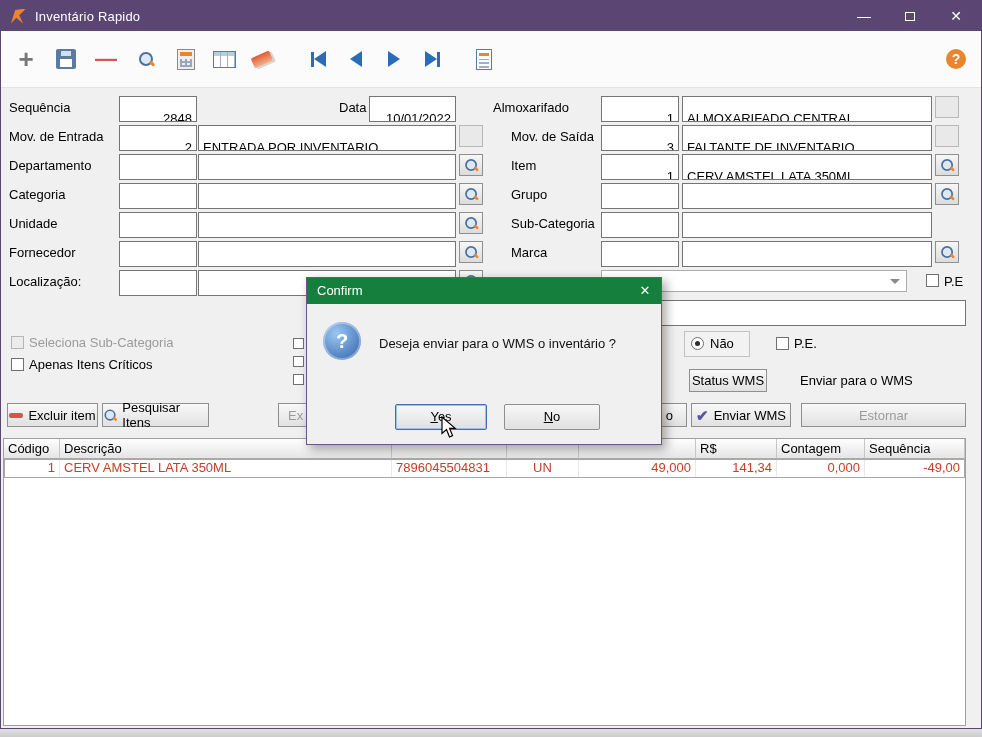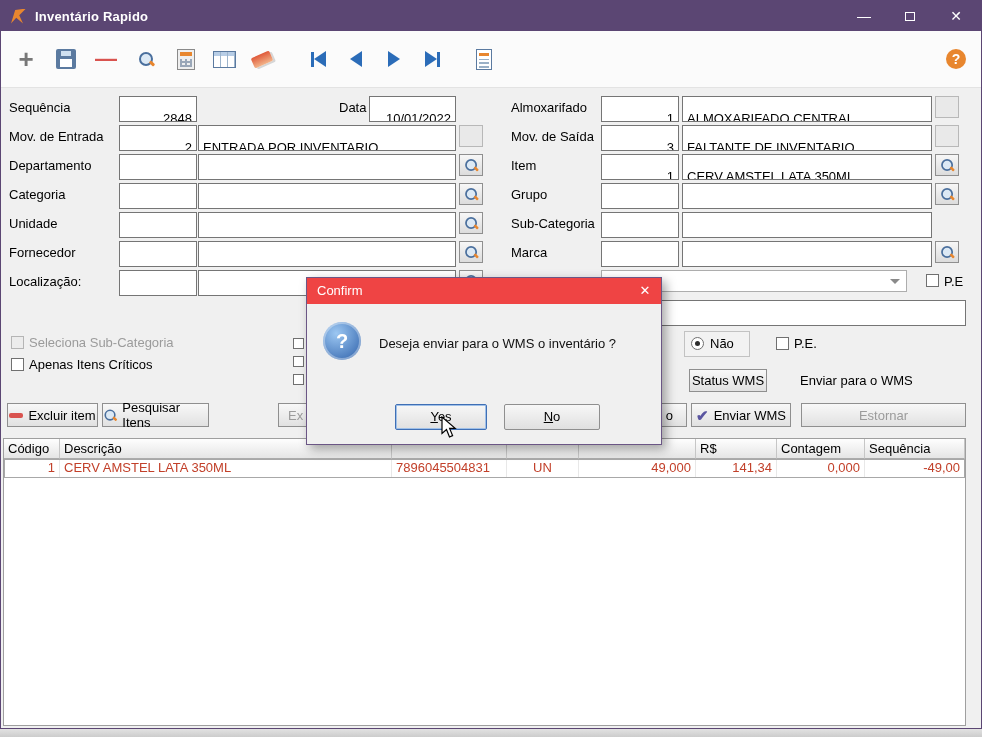--- a/index.html
+++ b/index.html
@@ -7,21 +7,21 @@
   body { font-family:"Liberation Sans", sans-serif; font-size:13px; background:#e9e9e9; overflow:hidden; }
   .screen { position:relative; width:982px; height:737px; background:#efefef; }
   .desktop-frag { position:absolute; left:0; top:36px; font-size:12px; color:#555; z-index:0; }
 
   .window { position:absolute; left:0; top:0; width:982px; height:729px; background:#f0f0f0; border:1px solid #5b4673; box-shadow:0 2px 6px rgba(0,0,0,.25); }
   .bottom-strip { position:absolute; left:0; top:729px; width:982px; height:8px; background:linear-gradient(#e2e2e2,#cccccc); }
 
   
   .titlebar { position:absolute; left:0; top:0; right:0; height:30px; background:#5b4673; display:flex; align-items:center; color:#fff; }
   .app-icon { width:15px; height:15px; margin:0 9px 0 10px; background:#e8862e; clip-path:polygon(0 100%, 28% 10%, 100% 0, 55% 45%, 80% 100%, 35% 62%); }
-  .title { font-size:13px; font-weight:bold; letter-spacing:.2px; }
+  .title { font-size:13px; font-weight:normal; letter-spacing:.2px; }
   .win-btn { position:absolute; top:0; width:46px; height:30px; display:flex; align-items:center; justify-content:center; font-size:14px; color:#fff; cursor:default; }
   .max-box { width:10px; height:9px; border:1px solid #fff; display:inline-block; }
 
   
   .toolbar { position:absolute; left:0; top:30px; right:0; height:57px; background:#fbfbfb; border-bottom:1px solid #e3e3e3; }
   .tbtn { position:absolute; top:11px; width:34px; height:34px; display:flex; align-items:center; justify-content:center; }
   .glyph-plus { font-size:26px; font-weight:bold; color:#777; line-height:26px; }
   .glyph-minus { font-size:22px; font-weight:bold; color:#d9534f; line-height:22px; }
   .floppy { width:20px; height:20px; background:#5b7aa0; border-radius:2px; position:relative; }
   .floppy::before { content:""; position:absolute; left:4px; bottom:2px; width:12px; height:8px; background:#fff; }
@@ -73,21 +73,21 @@
   .grid { position:absolute; left:2px; top:437px; width:963px; height:288px; background:#fff; border:1px solid #9f9f9f; overflow:hidden; }
   .ghead { display:flex; height:20px; }
   .gh { background:linear-gradient(#fefefe,#e5e5e5); border-right:1px solid #c6c6c6; border-bottom:1px solid #ababab; font-size:13px; padding:2px 15px 0 4px; white-space:nowrap; overflow:hidden; }
   .grow { display:flex; height:19px; outline:1px solid #a8a8a8; outline-offset:-1px; }
   .gc { font-size:13px; color:#c2402a; padding:1px 4px 0 4px; border-right:1px solid #e8e8e8; white-space:nowrap; overflow:hidden; }
   .gc.tr { text-align:right; }
   .gc.tc { text-align:center; }
 
   
   .dialog { position:absolute; left:305px; top:276px; width:356px; height:168px; background:#f0f0f0; border:1px solid #6b5685; box-shadow:4px 4px 10px rgba(0,0,0,.35); z-index:50; }
-  .dlg-title { position:absolute; left:0; top:0; right:0; height:26px; background:#ef4444; color:#fff; font-size:13px; line-height:26px; padding-left:10px; }
+  .dlg-title { position:absolute; left:0; top:0; right:0; height:26px; background:#15803d; color:#fff; font-size:13px; line-height:26px; padding-left:10px; }
   .dlg-close { position:absolute; right:4px; top:3px; width:24px; height:20px; color:#fff; text-align:center; line-height:20px; font-size:13px; }
   .qicon { position:absolute; left:16px; top:44px; width:38px; height:38px; border-radius:50%; background:radial-gradient(circle at 35% 30%, #9cc7f2, #2b5ea8); color:#fff; font-weight:bold; font-size:20px; text-align:center; line-height:38px; box-shadow:inset 0 0 0 2px rgba(255,255,255,.35); }
   .dlg-msg { position:absolute; left:72px; top:58px; font-size:13px; color:#111; white-space:nowrap; }
   .dlg-btn { position:absolute; top:126px; height:26px; background:linear-gradient(#f7f7f7,#e0e0e0); border:1px solid #8f8f8f; border-radius:2px; font-size:13px; text-align:center; line-height:24px; }
   .dlg-btn::first-letter { text-decoration:underline; }
   .dlg-btn.default { border:1px solid #3f6fb5; box-shadow:inset 0 0 0 1px #9fc0e8; }
 
   .cursor { position:absolute; left:440px; top:416px; z-index:100; }
 </style>
 </head>
@@ -194,21 +194,21 @@
         <span class="mag"></span>
       </div>
 
     <span class="lbl" style="left:8px;top:273px">Localização:</span>
     <div class="tf num" style="left:118px;top:269px;width:78px"></div>
     <div class="tf" style="left:197px;top:269px;width:258px"></div>
     <div class="icon-btn" style="left:458px;top:269px">
         <span class="mag"></span>
       </div>
 
-    <span class="lbl" style="left:510px;top:99px">Almoxarifado</span>
+    <span class="lbl" style="left:492px;top:99px">Almoxarifado</span>
     <div class="tf num" style="left:600px;top:95px;width:78px">1</div>
     <div class="tf" style="left:681px;top:95px;width:250px">ALMOXARIFADO CENTRAL</div>
     <div class="icon-btn blank" style="left:934px;top:95px"></div>
 
     <span class="lbl" style="left:510px;top:128px">Mov. de Saída</span>
     <div class="tf num" style="left:600px;top:124px;width:78px">3</div>
     <div class="tf" style="left:681px;top:124px;width:250px">FALTANTE DE INVENTARIO</div>
     <div class="icon-btn blank" style="left:934px;top:124px"></div>
 
     <span class="lbl" style="left:510px;top:157px">Item</span>

